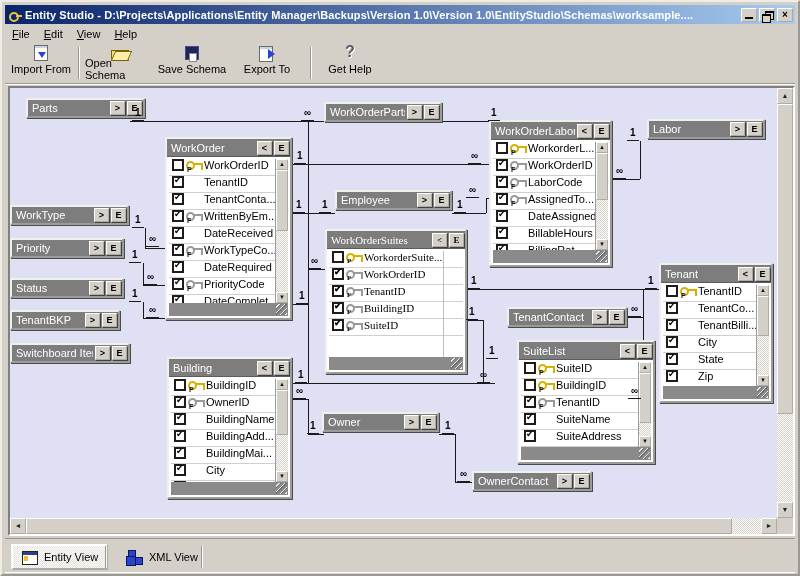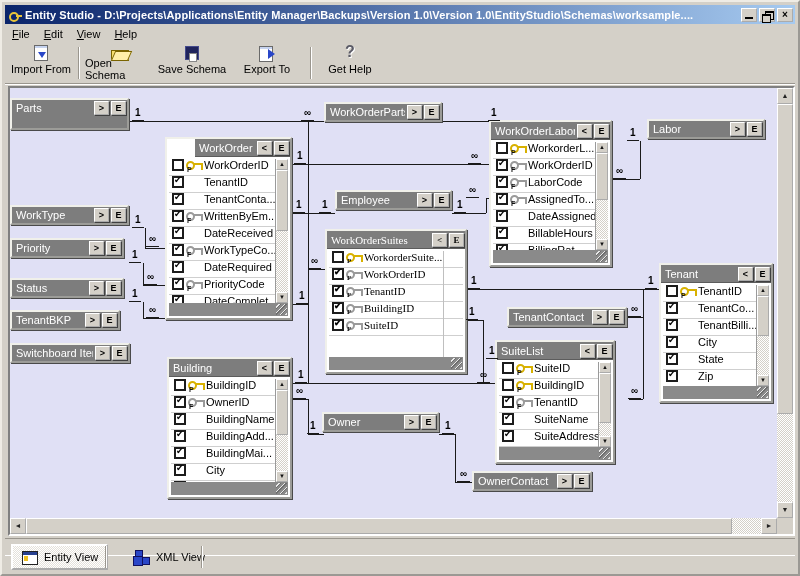--- a/index.html
+++ b/index.html
@@ -89,21 +89,21 @@
   .grip{position:absolute;right:1px;bottom:1px;width:11px;height:11px;
     background:repeating-linear-gradient(135deg,transparent 0 2px,#e9e9e9 2px 3px,#6e6e6e 3px 4px);}
   .ent-scroll{position:absolute;right:2px;top:20px;bottom:15px;width:13px;display:flex;flex-direction:column;
     background:repeating-conic-gradient(#fff 0 25%,#d4d0c8 0 50%) 0 0/2px 2px;border-left:1px solid #9a9a9a;}
   .es-btn{height:11px;background:var(--chrome);border:1px outset #fff;font-size:6px;line-height:9px;text-align:center;color:#111;flex:0 0 11px;}
   .es-track{flex:1;position:relative;}
   .es-thumb{position:absolute;left:0;right:0;top:0;background:var(--chrome);border:1px outset #fff;}
   .col-divider{position:absolute;top:20px;bottom:15px;width:1px;background:#bfbfbf;}
 
   
-  .tabbar{position:absolute;left:3px;right:3px;top:536px;height:18px;border-top:1px solid #9a968e;box-shadow:0 -1px 0 #fff inset;}
+  .tabbar{position:absolute;left:3px;right:3px;top:536px;height:35px;border-top:1px solid #9a968e;box-shadow:0 -1px 0 #fff inset;}
   .tab{position:absolute;top:5px;height:26px;display:flex;align-items:center;padding:0 8px;font-size:11px;color:#000;}
   .tab.selected{border:2px outset #fff;background:repeating-conic-gradient(#fff 0 25%,#e4e1da 0 50%) 0 0/2px 2px;}
   .tab-divider{position:absolute;top:7px;width:2px;height:22px;border-left:1px solid #9a968e;border-right:1px solid #fff;}
   .tico{width:18px;height:14px;position:relative;margin-right:5px;}
   .tico-entity-view::before{content:"";position:absolute;left:1px;top:1px;width:14px;height:12px;border:1px solid #222;background:#fff;box-shadow:inset 0 3px 0 #27408f;}
   .tico-entity-view::after{content:"";position:absolute;left:3px;top:6px;width:4px;height:5px;background:#f0c020;}
   .tico-xml-view::before{content:"";position:absolute;left:2px;top:0;width:6px;height:6px;background:#2a46c8;border:1px solid #101060;}
   .tico-xml-view::after{content:"";position:absolute;left:9px;top:7px;width:6px;height:6px;background:#2a46c8;border:1px solid #101060;box-shadow:-8px 0 0 #2a46c8,-8px 0 0 1px #101060;}
 </style>
 </head>
@@ -211,21 +211,21 @@
         <div class="clabel" style="left: 458px; top: 188px;">1</div>
         <div class="clabel" style="left: 635px; top: 188px;">1</div>
         <div class="clabel" style="left: 456px; top: 219px;">1</div>
         <div class="clabel" style="left: 476px; top: 258px;">1</div>
         <div class="clabel" style="left: 618px; top: 216px;">∞</div>
         <div class="clabel" style="left: 618px; top: 298px;">∞</div>
         <div class="clabel" style="left: 283px; top: 298px;">∞</div>
         <div class="clabel" style="left: 297px; top: 333px;">1</div>
         <div class="clabel" style="left: 432px; top: 333px;">1</div>
         <div class="clabel" style="left: 447px; top: 381px;">∞</div>
-        <div class="entity collapsed" style="left: 0px; top: 10px; width: 119px; height: 32px;">
+        <div class="entity collapsed" style="left: 16px; top: 10px; width: 119px; height: 20px;">
           <div class="ent-title">
             <div class="ent-name">Parts</div>
             <div class="ent-btn">&gt;</div>
             <div class="ent-btn">E</div>
           </div>
         </div>
         <div class="entity collapsed" style="left: 0px; top: 117px; width: 119px; height: 20px;">
           <div class="ent-title">
             <div class="ent-name">WorkType</div>
             <div class="ent-btn">&gt;</div>
@@ -295,21 +295,21 @@
             <div class="ent-btn">E</div>
           </div>
         </div>
         <div class="entity collapsed" style="left: 462px; top: 383px; width: 120px; height: 20px;">
           <div class="ent-title">
             <div class="ent-name">OwnerContact</div>
             <div class="ent-btn">&gt;</div>
             <div class="ent-btn">E</div>
           </div>
         </div>
-        <div class="entity" style="left: 155px; top: 49px; width: 127px; height: 183px; padding-left: 28px;">
+        <div class="entity" style="left: 155px; top: 49px; width: 127px; height: 183px;">
           <div class="ent-title">
             <div class="ent-name">WorkOrder</div>
             <div class="ent-btn">&lt;</div>
             <div class="ent-btn">E</div>
           </div>
           <div class="ent-body" style="right: 15px;">
             <div class="field-row">
               <div class="cb"></div>
               <div class="key key-P">
                 <span class="kl">P</span>
@@ -586,21 +586,21 @@
             <div class="es-btn">▲</div>
             <div class="es-track">
               <div class="es-thumb" style="height: 50%;"></div>
             </div>
             <div class="es-btn">▼</div>
           </div>
           <div class="ent-footer">
             <div class="grip"></div>
           </div>
         </div>
-        <div class="entity" style="left: 485px; top: 252px; width: 120px; height: 124px;">
+        <div class="entity" style="left: 507px; top: 252px; width: 138px; height: 124px;">
           <div class="ent-title">
             <div class="ent-name">SuiteList</div>
             <div class="ent-btn">&lt;</div>
             <div class="ent-btn">E</div>
           </div>
           <div class="ent-body" style="right: 15px;">
             <div class="field-row">
               <div class="cb"></div>
               <div class="key key-P">
                 <span class="kl">P</span>
@@ -656,21 +656,21 @@
       <div class="sb-btn" style="right:0;top:0">►</div>
     </div>
     <div class="sb-corner"></div>
   </div>
 
   <div class="tabbar" id="tabbar">
       <div class="tab selected" style="left: 6px; min-width: 92px;">
         <div class="tico tico-entity-view"></div>
         <div>Entity View</div>
       </div>
-      <div class="tab" style="left: 120px; min-width: 80px;">
+      <div class="tab" style="left: 113px; min-width: 80px;">
         <div class="tico tico-xml-view"></div>
         <div>XML View</div>
       </div>
       <div class="tab-divider" style="left: 100px;"></div>
       <div class="tab-divider" style="left: 196px;"></div>
     </div>
 
 </div>
 
 </body></html>

